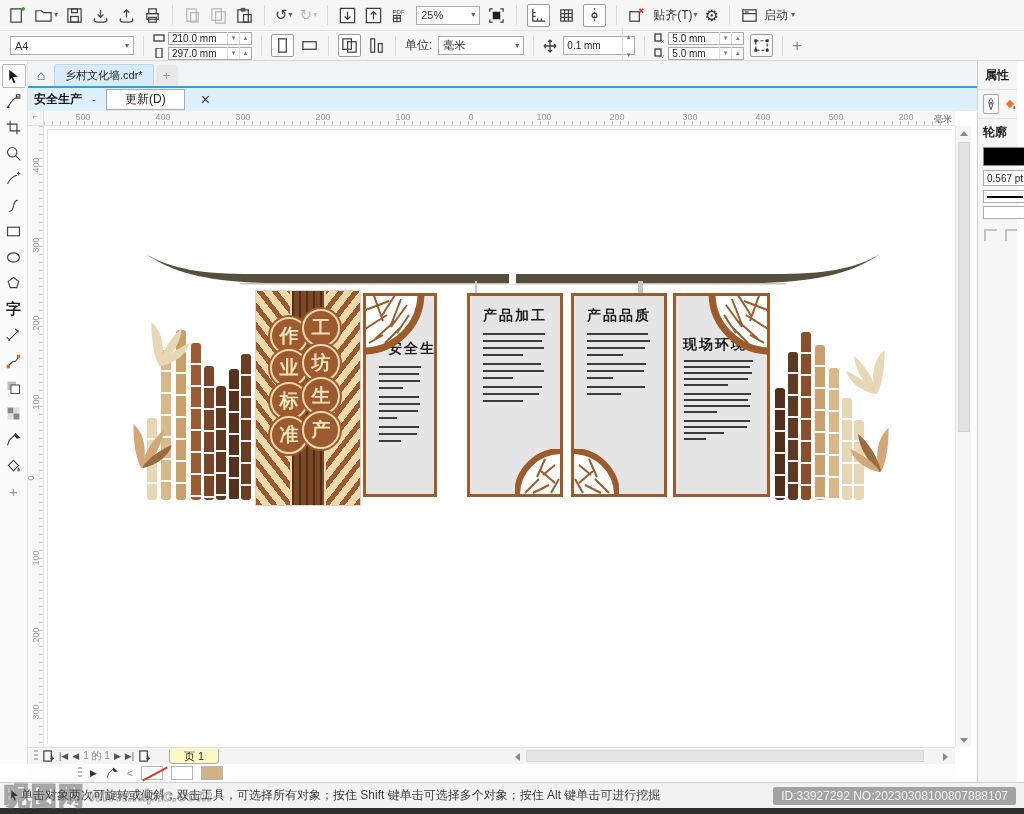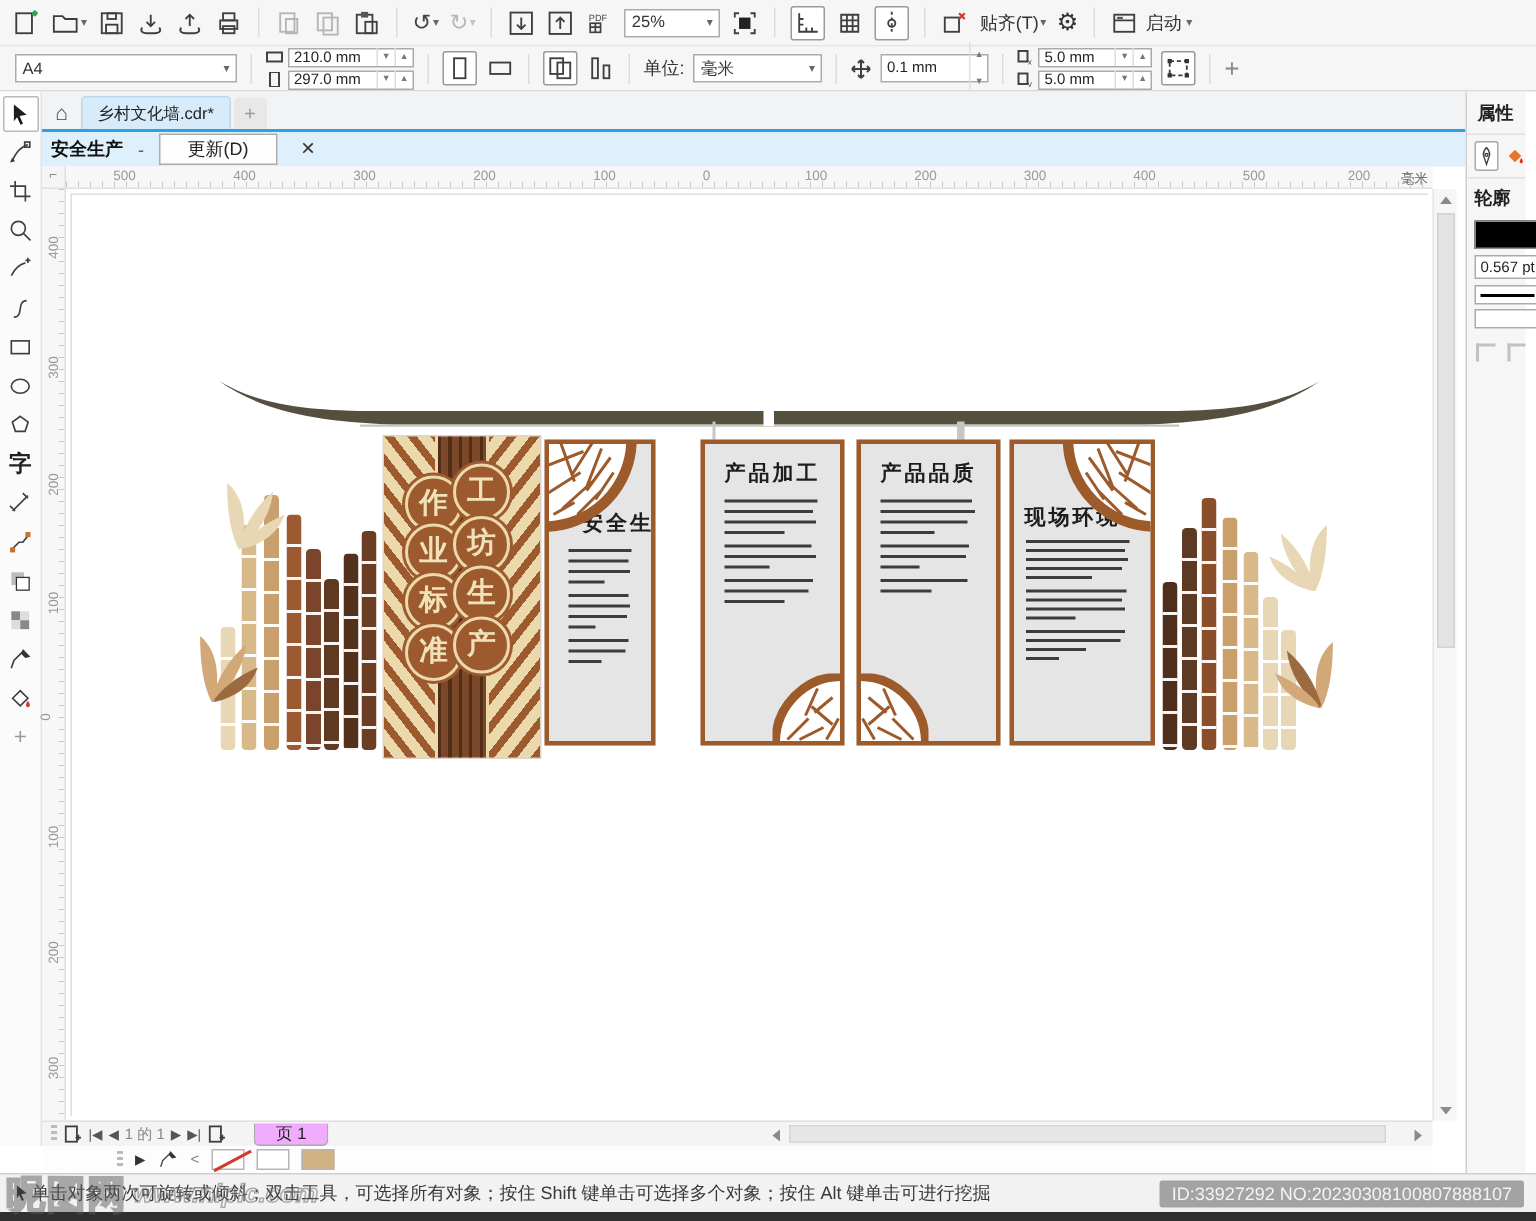--- a/index.html
+++ b/index.html
@@ -94,21 +94,21 @@
   #vscroll{left:955px;top:126px;width:16px;height:621px;background:#f6f6f6;border-left:1px solid #e6e6e6;box-sizing:border-box}
   .sarr{position:absolute;left:0;width:16px;height:14px;display:flex;align-items:center;justify-content:center}
   .tri{width:0;height:0;border-left:4px solid transparent;border-right:4px solid transparent}
   .tri.up{border-bottom:5px solid #8a8a8a}.tri.dn{border-top:5px solid #8a8a8a}
   .tri.lf{border-top:4px solid transparent;border-bottom:4px solid transparent;border-right:5px solid #8a8a8a;border-left:0}
   .tri.rt{border-top:4px solid transparent;border-bottom:4px solid transparent;border-left:5px solid #8a8a8a;border-right:0}
   #vthumb{position:absolute;left:2px;top:16px;width:12px;height:290px;background:#e3e3e3;border:1px solid #d2d2d2;box-sizing:border-box}
   #pagenav{left:28px;top:747px;width:482px;height:17px;background:#f4f4f4;border-top:1px solid #e0e0e0;
            display:flex;align-items:center;font-size:10px;color:#555;gap:4px;padding-left:6px;box-sizing:border-box}
   .navico{font-size:9px;color:#555}
-  #pagetab{border:1px solid #ababab;border-top:0;background:#f0abfc;padding:0 14px;height:14px;line-height:14px;
+  #pagetab{border:1px solid #ababab;border-top:0;background:#fef9c3;padding:0 14px;height:14px;line-height:14px;
            font-size:11px;color:#222;transform:skewX(0deg);border-radius:0 0 4px 4px;margin-left:14px}
   #hscroll{left:510px;top:747px;width:445px;height:17px;background:#f4f4f4;border-top:1px solid #e0e0e0;box-sizing:border-box}
   #hthumb{position:absolute;left:16px;top:2px;width:398px;height:12px;background:#e6e6e6;border:1px solid #d6d6d6;box-sizing:border-box}
   #palette{left:28px;top:764px;width:927px;height:18px;background:#fdfdfd;display:flex;align-items:center;gap:8px;padding-left:50px;box-sizing:border-box}
   .grip{width:4px;height:12px;background:repeating-linear-gradient(180deg,#bbb 0 2px,transparent 2px 4px)}
   .sw{width:22px;height:14px;border:1px solid #b5b5b5;box-sizing:border-box;background:#fff;position:relative}
   .sw.none::after{content:"";position:absolute;left:-1px;top:6px;width:28px;height:2px;background:#d23a2e;transform:rotate(-28deg)}
   
   #rightpanel{left:977px;top:61px;width:40px;height:721px;background:#f6f6f6;border-left:1px solid #cfcfcf;box-sizing:border-box}
   #rp-title{font-size:12px;color:#222;padding:6px 0 5px 7px;border-bottom:1px solid #e0e0e0;font-weight:bold}
@@ -278,21 +278,21 @@
           <rect class="s" x="3" y="4" width="14" height="12"></rect>
           <path class="s" d="M3 8h14"></path>
           <rect fill="#555" x="5" y="5.5" width="4" height="1.5"></rect>
         </svg>
         <span style="margin:0 2px 0 4px">启动</span>
         <span class="caret">▾</span>
       </span>
   </div>
 
   <div id="tb2" class="abs">
-    <span class="combo" style="width:148px">
+    <span class="combo" style="width:124px">
         <span>A4</span>
         <span class="caret">▾</span>
       </span>
     <span class="vsep"></span>
     <span class="stack">
       <span class="rowmini">
           <svg width="12" height="10" viewBox="0 0 12 10">
             <rect class="s" x="1" y="2" width="10" height="6"></rect>
           </svg>
         <span class="field">

